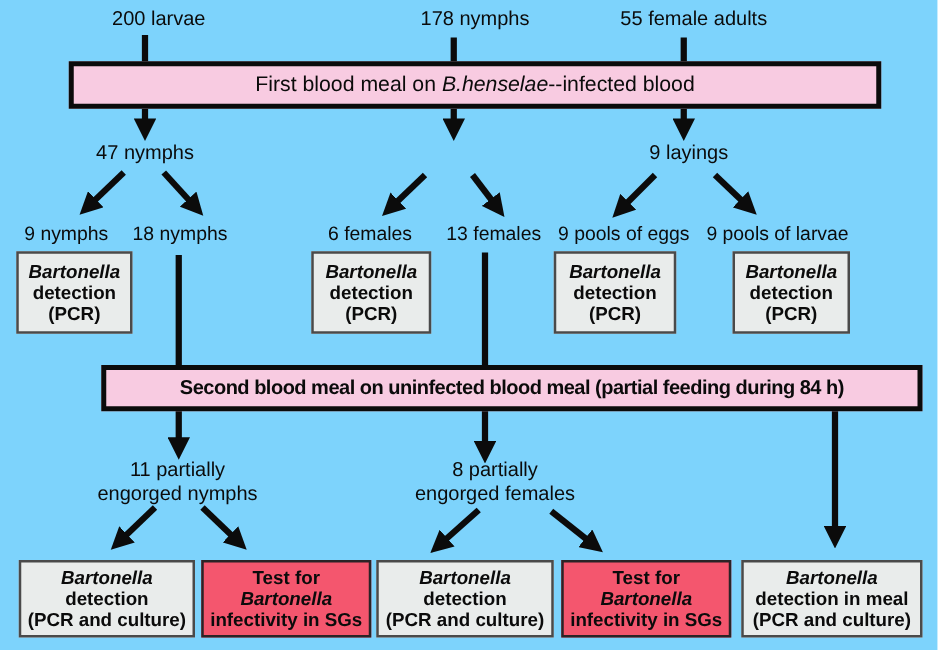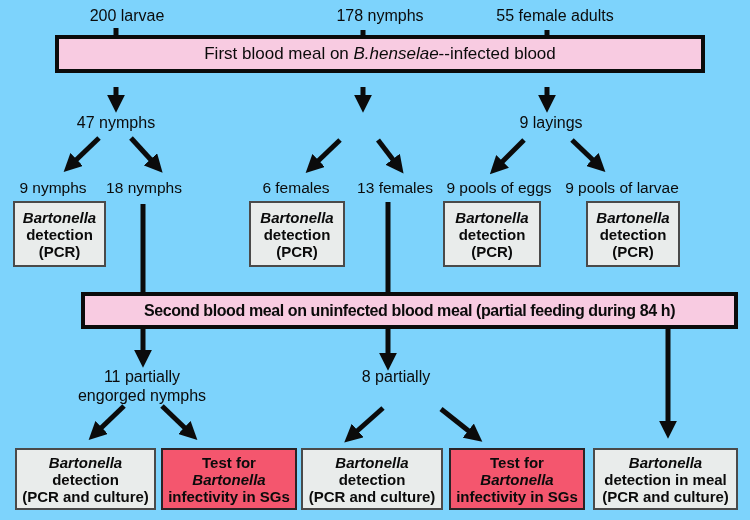--- a/index.html
+++ b/index.html
@@ -61,21 +61,21 @@
     <line x1="124" y1="406" x2="100" y2="429" marker-end="url(#ah)"></line>
     <line x1="162" y1="406" x2="186" y2="429" marker-end="url(#ah)"></line>
     <line x1="383" y1="408" x2="356" y2="432" marker-end="url(#ah)"></line>
     <line x1="441" y1="409" x2="470" y2="432" marker-end="url(#ah)"></line>
   </svg>
 
   <div class="lbl" style="left:47px;  top:6px; width:160px;">200 larvae</div>
   <div class="lbl" style="left:300px; top:6px; width:160px;">178 nymphs</div>
   <div class="lbl" style="left:465px; top:6px; width:180px;">55 female adults</div>
 
-  <div class="bar" style="left:55px; top:35px; width:650px; height:38px;">
+  <div class="bar" style="left:55px; top:49px; width:650px; height:38px;">
     <span>First blood meal on </span><i>B.henselae</i><span>--infected blood</span>
   </div>
 
   <div class="lbl" style="left:36px;  top:113px; width:160px;">47 nymphs</div>
   <div class="lbl" style="left:471px; top:113px; width:160px;">9 layings</div>
 
   <div class="lbl small" style="left:8px;   top:178px; width:90px;">9 nymphs</div>
   <div class="lbl small" style="left:99px;  top:178px; width:90px;">18 nymphs</div>
   <div class="lbl small" style="left:251px; top:178px; width:90px;">6 females</div>
   <div class="lbl small" style="left:350px; top:178px; width:90px;">13 females</div>
@@ -106,20 +106,21 @@
   <div class="bar narrow" style="left:81px; top:292px; width:657px; height:37px;font-weight:bold;">
     <span>Second blood meal on uninfected blood meal (partial feeding during 84 h)</span>
   </div>
 
   <div class="lbl" style="left:62px; top:367px; width:160px;">
     <div>11 partially</div>
     <div>engorged nymphs</div>
   </div>
   <div class="lbl" style="left:316px; top:367px; width:160px;">
     <div>8 partially</div>
+    <div>engorged females</div>
   </div>
 
   <div class="bx" style="left:15px; top:448px; width:141px; height:62px;">
     <div><i>Bartonella</i></div>
     <div>detection</div>
     <div>(PCR and culture)</div>
   </div>
   <div class="bx red" style="left:161px; top:448px; width:136px; height:62px;">
     <div>Test for</div>
     <div><i>Bartonella</i></div>

